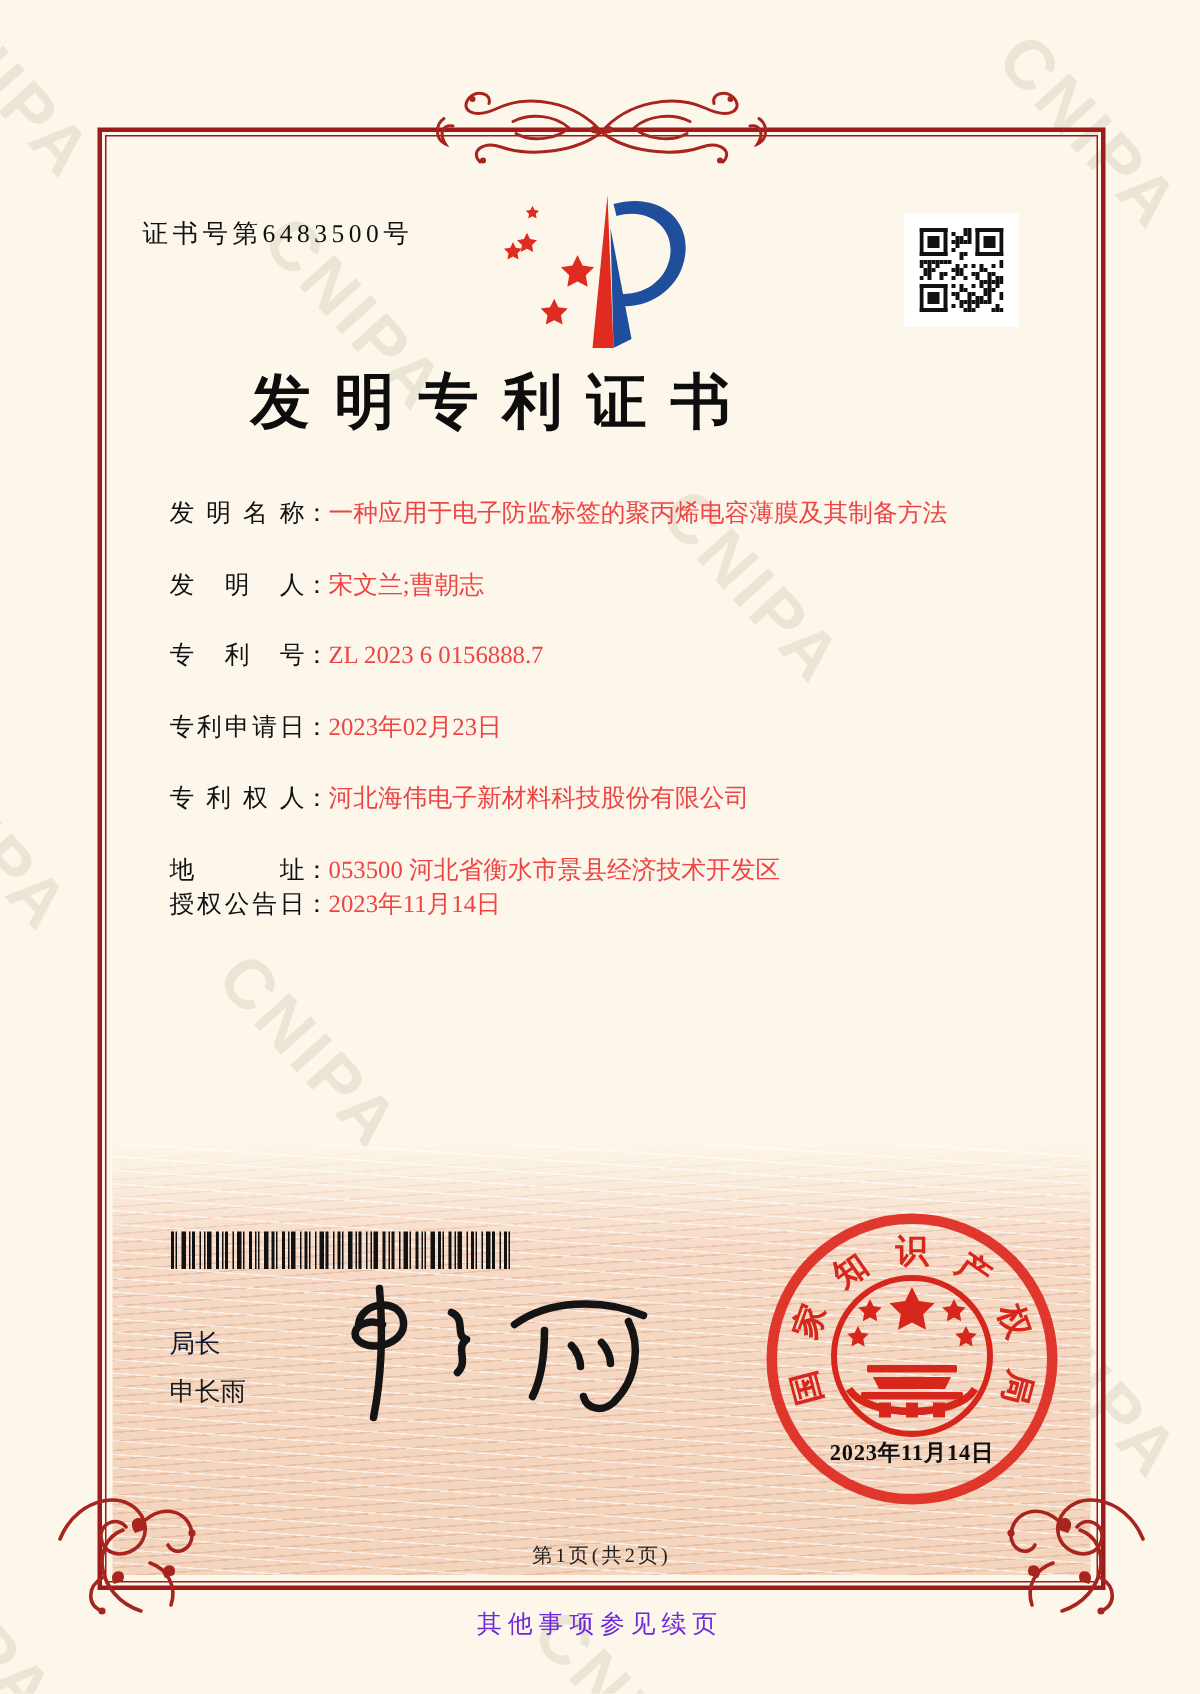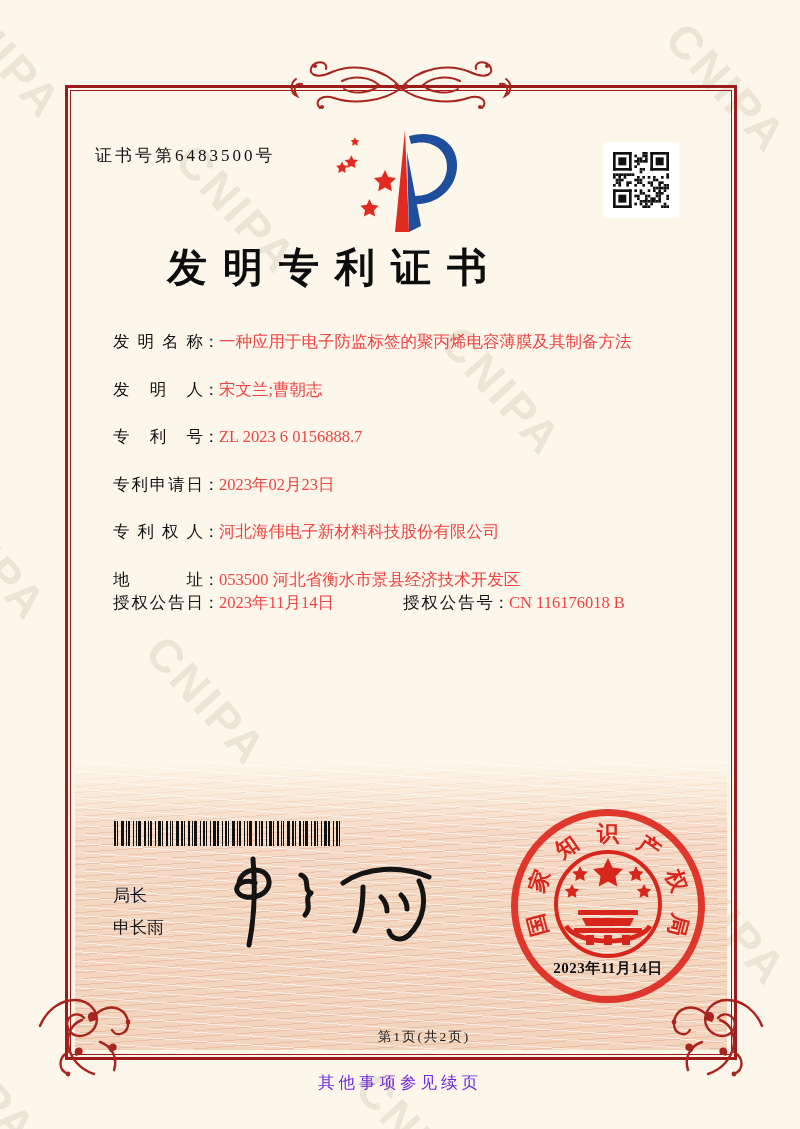--- a/index.html
+++ b/index.html
@@ -94,21 +94,21 @@
     font-size:22px;font-weight:700;color:#d7261b;
     font-family:"Liberation Serif", serif;
     transform-origin:center;
   }
   .seal-date{
     position:absolute;left:0;right:0;top:153px;text-align:center;
     font-size:15px;font-weight:700;color:#0e0e0e;letter-spacing:0.5px;
   }
   .page-num{
     left:65px;top:1028px;width:672px;text-align:center;font-size:13.5px;
-    letter-spacing:2px;color:#1d1d1d;z-index:5;margin-left:23px;
+    letter-spacing:2px;color:#1d1d1d;z-index:5;
   }
   .cont-note{
     left:0;top:1072px;width:800px;text-align:center;font-size:16.5px;
     letter-spacing:4px;color:#6d28d9;z-index:5;
   }
 </style>
 </head>
 <body>
 
 <div class="wm" style="left:-30px;top:-22px">CNIPA</div>
@@ -351,23 +351,20 @@
   <span class="f-label">专利申请日</span><span class="f-colon">：</span><span class="f-value">2023年02月23日</span>
 </div>
 <div class="field-row" style="top:521px">
   <span class="f-label">专利权人</span><span class="f-colon">：</span><span class="f-value">河北海伟电子新材料科技股份有限公司</span>
 </div>
 <div class="field-row" style="top:569px">
   <span class="f-label">地址</span><span class="f-colon">：</span><span class="f-value">053500 河北省衡水市景县经济技术开发区</span>
 </div>
 <div class="field-row" style="top:592px;width:612px">
   <span class="f-label">授权公告日</span><span class="f-colon">：</span><span class="f-value">2023年11月14日</span>
-  <span class="pair2">
-    <span class="f-label">授权公告号</span><span class="f-colon">：</span><span class="f-value">CN 116176018 B</span>
-  </span>
 </div>
 
 <div class="abs paras">
 </div>
 
 <div class="abs barcode" id="barcode">
     <div class="bar" style="width: 2px; margin-right: 1px;"></div>
     <div class="bar" style="width: 1px; margin-right: 3px;"></div>
     <div class="bar" style="width: 3px; margin-right: 2px;"></div>
     <div class="bar" style="width: 1px; margin-right: 1px;"></div>

